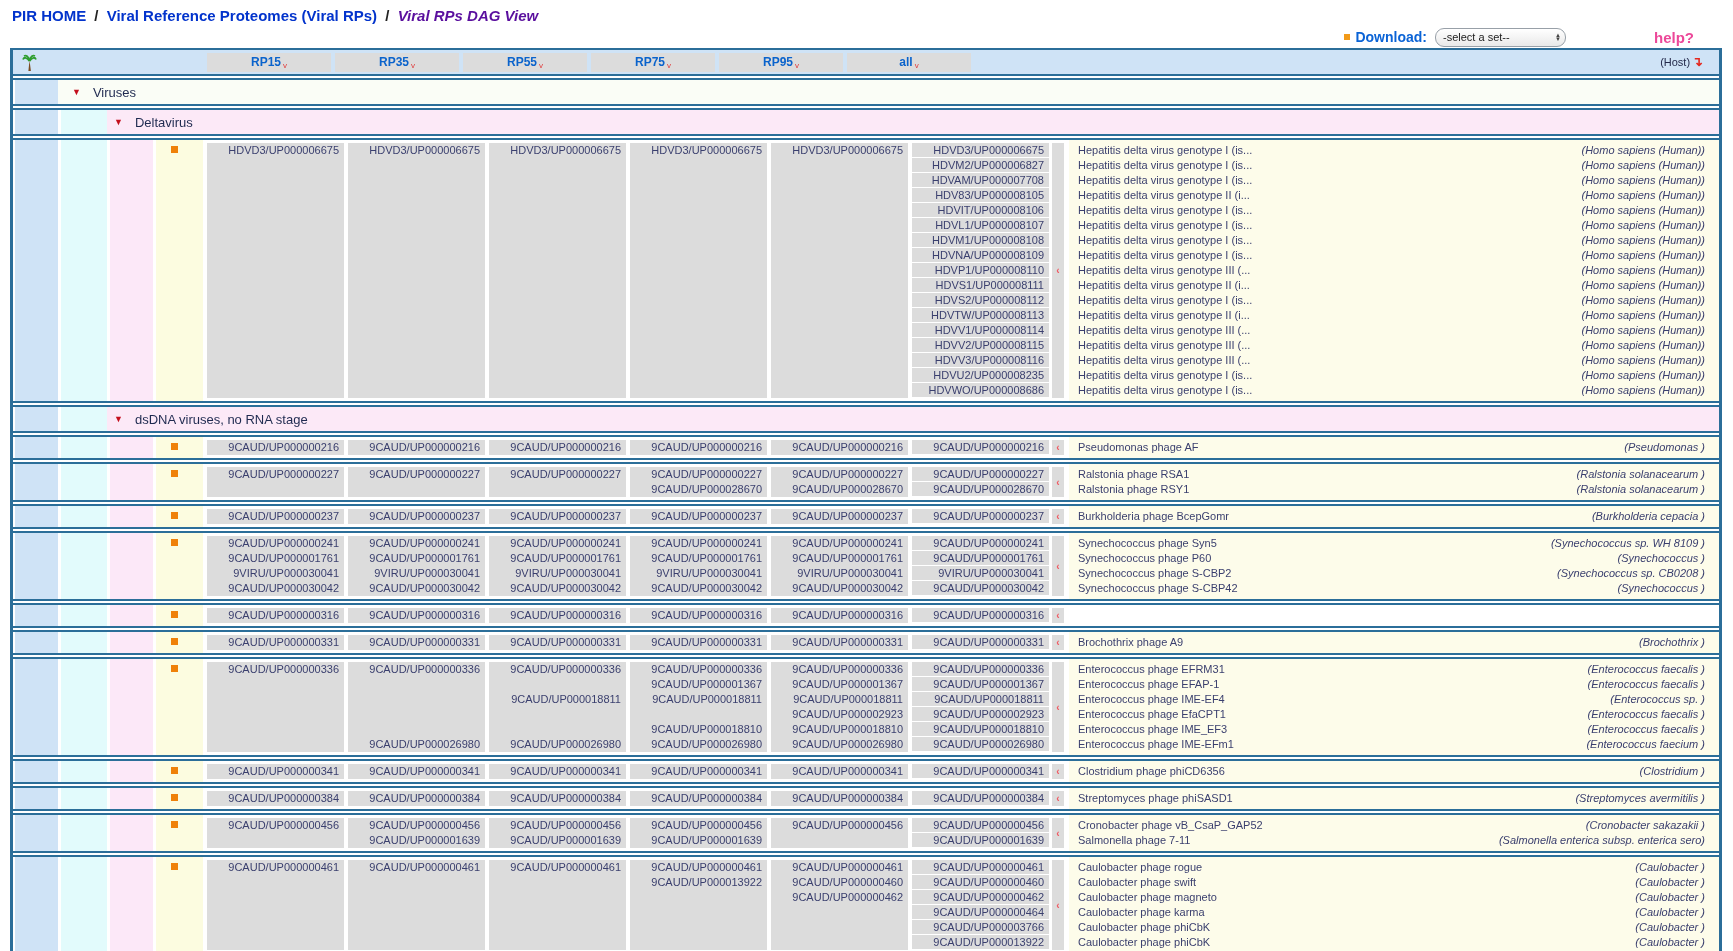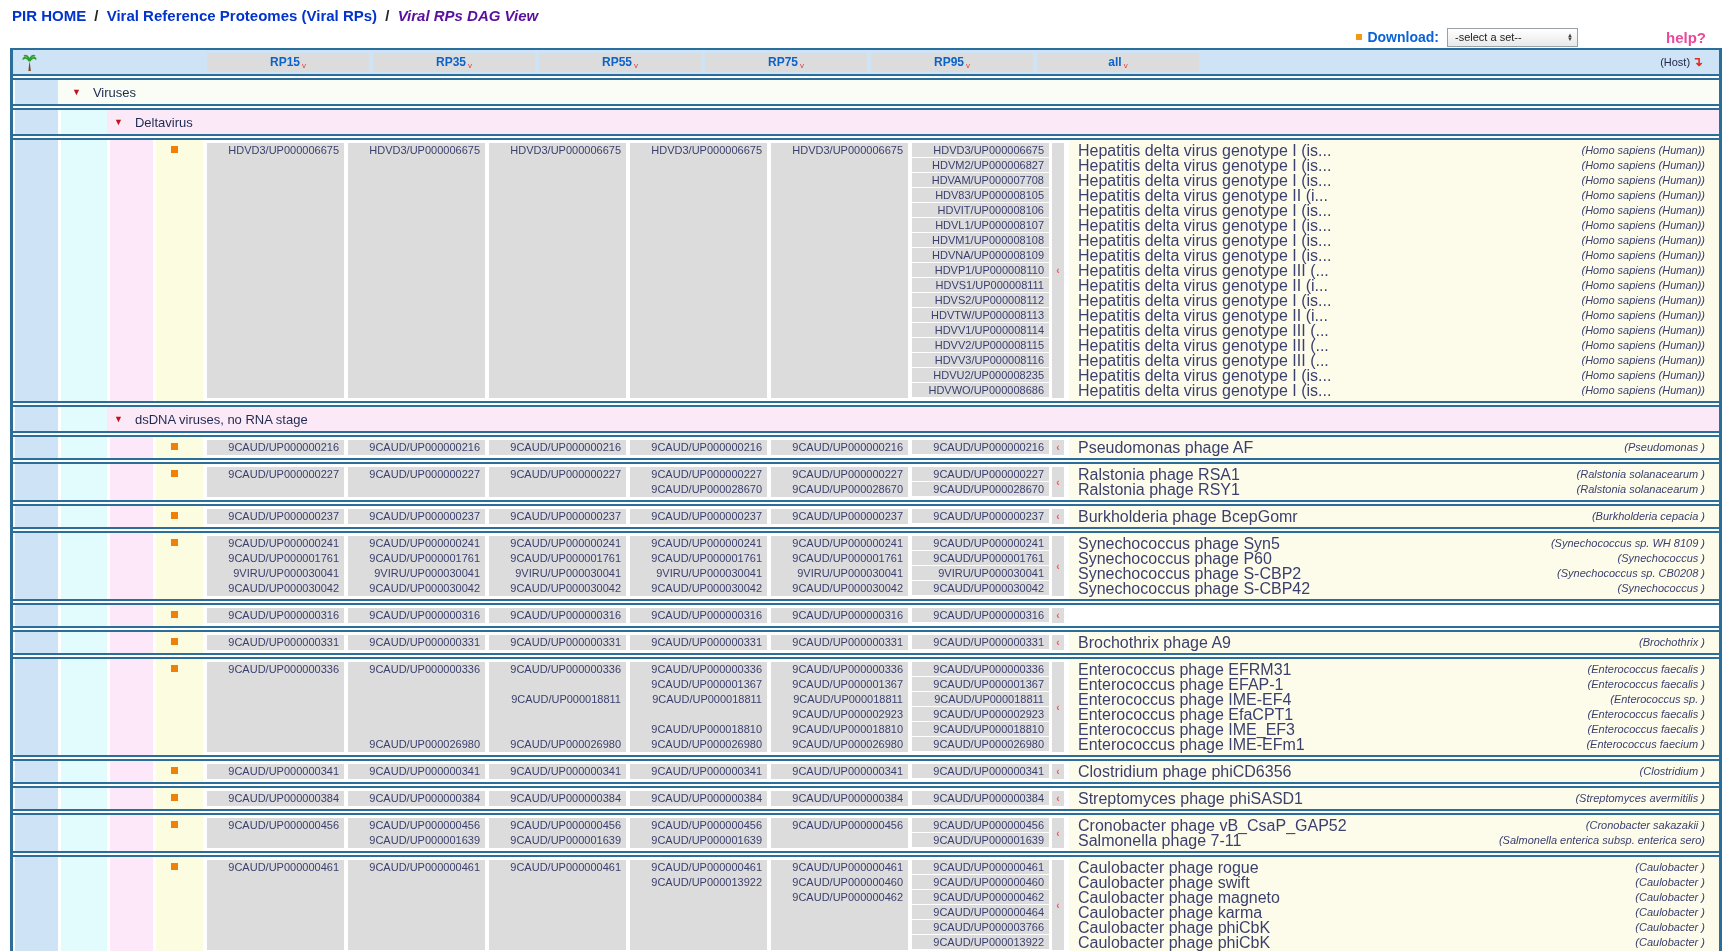--- a/index.html
+++ b/index.html
@@ -3,37 +3,37 @@
 <meta charset="utf-8">
 <style>
   html,body{margin:0;padding:0;background:#fff;}
   body{width:1733px;height:951px;overflow:hidden;font-family:"Liberation Sans",sans-serif;position:relative;}
 
   
   .breadcrumb{padding:7px 0 2px 12px;font-size:15px;font-weight:bold;white-space:nowrap;}
   .bc-link{color:#0233cc;text-decoration:none;cursor:pointer;text-align:center;}
   .bc-sep{color:#222;margin:0 4px;}
   .bc-current{color:#5a0f9e;font-style:italic;}
-  .topbar{display:flex;justify-content:flex-end;align-items:center;height:22px;padding-right:27px;}
+  .topbar{display:flex;justify-content:flex-end;align-items:center;height:22px;padding-right:39px;}
   .dl-bullet{width:6px;height:6px;background:#f29a18;display:inline-block;margin-right:5px;font-size:0;}
   .dl-label{color:#0a63d6;font-weight:bold;font-size:14px;margin-right:8px;}
-  .select{width:118px;height:17px;border:1px solid #98a0a8;border-radius:0;background:linear-gradient(#ffffff,#e9e9e9);
+  .select{width:118px;height:17px;border:1px solid #98a0a8;border-radius:9px;background:linear-gradient(#ffffff,#e9e9e9);
           display:flex;align-items:center;justify-content:space-between;padding:0 4px 0 7px;font-size:11px;color:#222;cursor:pointer;}
   .stepper{display:flex;flex-direction:column;line-height:4px;font-size:6px;color:#444;}
   .help{color:#ec4899;font-weight:bold;font-size:15px;margin-left:88px;cursor:pointer;}
 
   
   .tbl{margin-left:10px;width:1712px;border-left:3px solid #2b6e99;border-right:3px solid #2b6e99;box-sizing:border-box;}
   .trow{border-top:2px solid #2b6e99;border-bottom:2px solid #2b6e99;display:flex;align-items:stretch;background:#fff;}
   .trow + .trow{margin-top:2px;}
 
   
   .hrow{height:24px;background:#cfe3f6;align-items:center;padding-left:2px;}
   .tree-cell{width:188px;display:flex;align-items:center;padding-left:7px;box-sizing:border-box;}
-  .hcol{width:162px;margin-left:4px;height:19px;background:#dcdcdc;display:flex;align-items:center;justify-content:center;}
+  .hcol{width:124px;margin-left:4px;height:19px;background:#dcdcdc;display:flex;align-items:center;justify-content:center;}
   .hcol .hlab{color:#0a63cc;font-size:12px;font-weight:bold;cursor:pointer;}
   .sortv{color:#e03a3a;font-size:8px;margin-left:2px;position:relative;top:3px;cursor:pointer;}
   .host-cell{flex:1;display:flex;align-items:center;justify-content:flex-end;padding-right:16px;}
   .host-lab{color:#23294a;font-size:11px;}
   .host-arrow{color:#e4281e;font-size:13px;font-weight:bold;margin-left:2px;position:relative;top:-1px;cursor:pointer;}
 
   
   .strip{flex:0 0 auto;}
   .s1{width:43px;background:#cfe3f6;margin-left:2px;}
   .s2{width:46px;background:#e2fbfc;margin-left:3px;}
@@ -53,21 +53,21 @@
   
   .grow{}
   .col{width:137px;margin:3px 0 3px 4px;flex:0 0 auto;}
   .graycol{background:#dcdcdc;}
   .line{height:15px;line-height:15px;font-size:11px;color:#3a3f6e;text-align:right;padding-right:5px;white-space:nowrap;overflow:hidden;box-sizing:border-box;}
   .allcol .line{background:#dcdcdc;box-shadow:inset 0 -1px 0 #ffffff;}
   .mstrip{width:12px;margin:3px 0 3px 3px;background:#dcdcdc;display:flex;align-items:center;justify-content:center;flex:0 0 auto;}
   .lt{color:#f0565f;font-size:10px;font-weight:bold;}
   .names{flex:1;margin-left:5px;background:#fdfcea;padding:3px 14px 0 9px;box-sizing:border-box;overflow:hidden;}
   .nline{display:flex;justify-content:space-between;height:15px;line-height:15px;}
-  .vname{font-size:16px;color:#3a3f6e;white-space:nowrap;}
+  .vname{font-size:11px;color:#3a3f6e;white-space:nowrap;}
   .vhost{font-size:11px;color:#3a3f6e;white-space:nowrap;font-style:italic;}
 </style>
 </head>
 <body>
 
 <div class="breadcrumb">
   <span class="bc-link">PIR HOME</span>
   <span class="bc-sep">/</span>
   <span class="bc-link">Viral Reference Proteomes (Viral RPs)</span>
   <span class="bc-sep">/</span>

